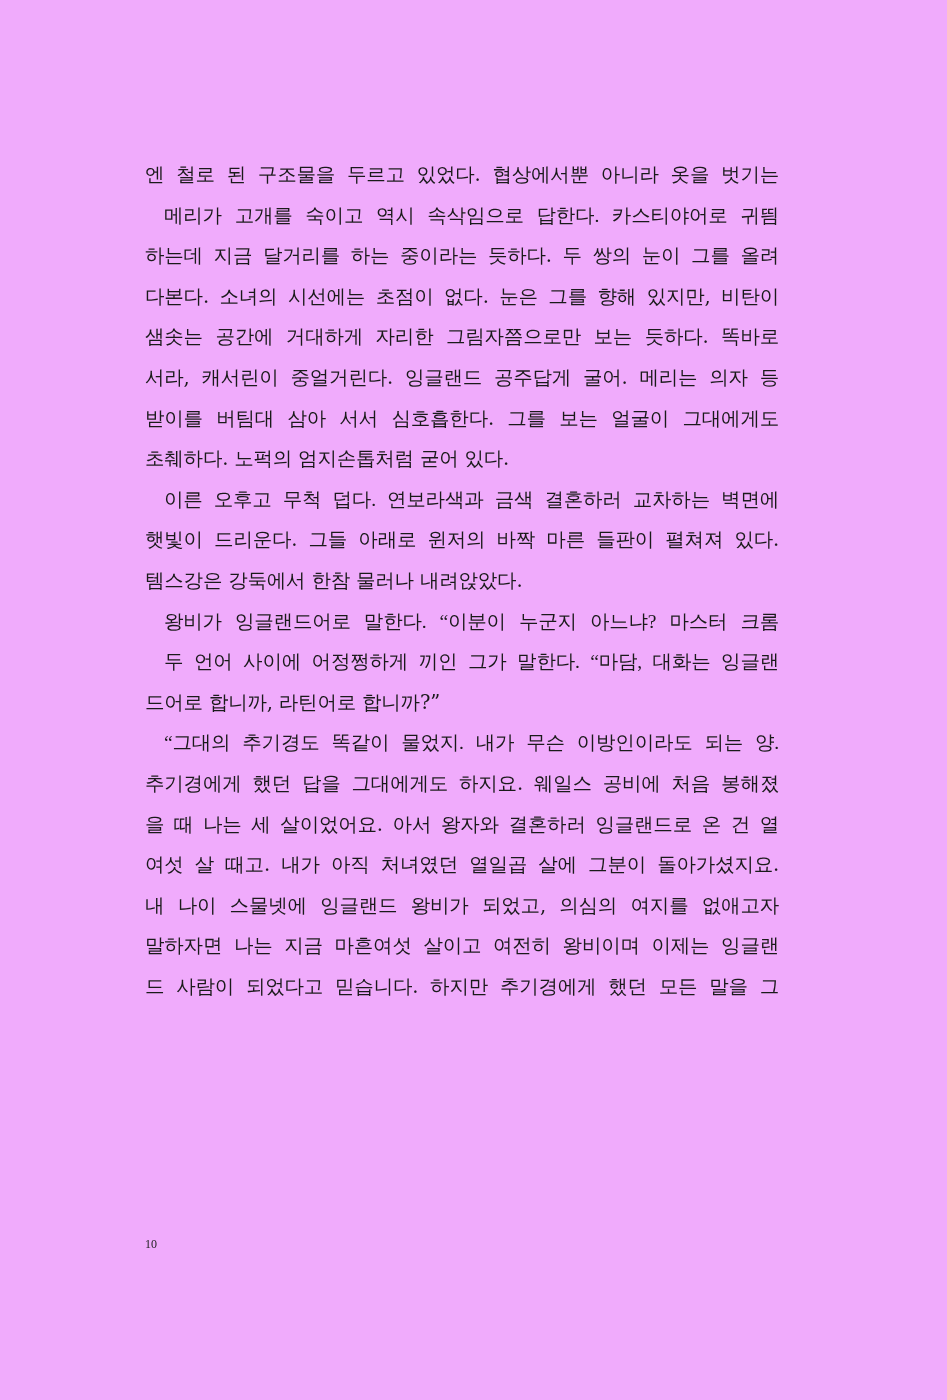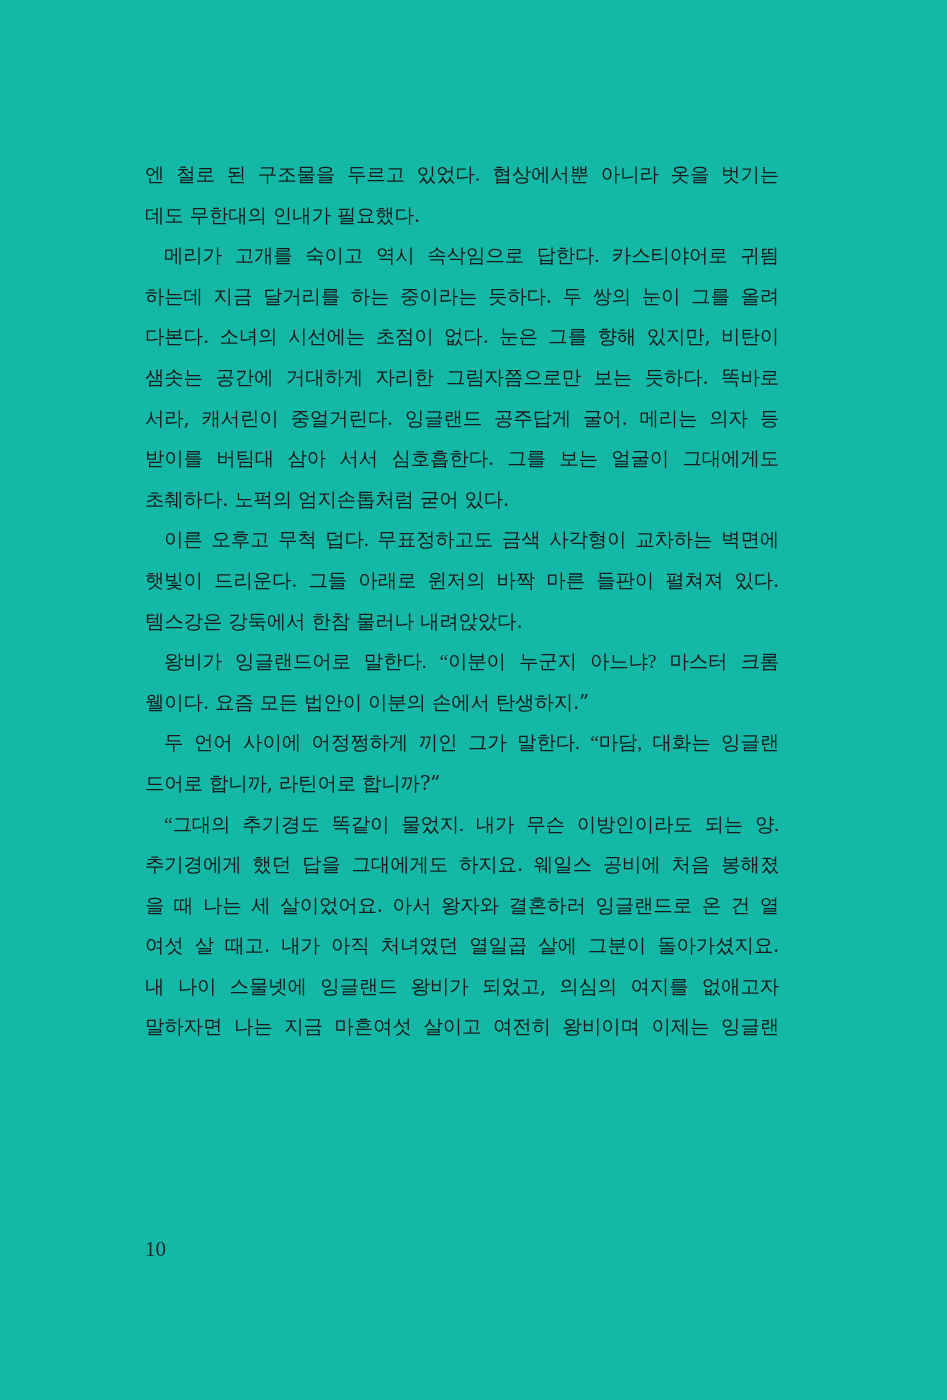--- a/index.html
+++ b/index.html
@@ -13,21 +13,21 @@
       position: relative;
       overflow: hidden;
       font-family: "DejaVu Serif", "Liberation Serif", serif;
       color: #1a1a1a;
     }
     .page {
       position: absolute;
       left: 0; top: 0;
       width: 947px;
       height: 1400px;
-      background: #14b8a6;
+      background: #f0abfc;
     }
     .body-text {
       position: absolute;
       left: 145px;
       top: 155px;
       width: 634px;
     }
     .line {
       height: 40.6px;
       line-height: 40.6px;
@@ -42,47 +42,46 @@
     }
     .line.indent {
       padding-left: 19px;
       font-family: Liberation Serif, serif;
     }
     .page-number {
       position: absolute;
       left: 145px;
       top: 1237px;
       font-family: "Liberation Serif", "DejaVu Serif", serif;
-      font-size: 21px;
+      font-size: 12px;
       color: #222;
     }
   </style>
 </head>
 <body>
 
 <div class="page">
   <div class="body-text">
     <div class="line">엔 철로 된 구조물을 두르고 있었다. 협상에서뿐 아니라 옷을 벗기는</div>
-    <div class="line last">데도 무한대의 인내가 필요했다.</div>
     <div class="line indent">메리가 고개를 숙이고 역시 속삭임으로 답한다. 카스티야어로 귀띔</div>
     <div class="line">하는데 지금 달거리를 하는 중이라는 듯하다. 두 쌍의 눈이 그를 올려</div>
     <div class="line">다본다. 소녀의 시선에는 초점이 없다. 눈은 그를 향해 있지만, 비탄이</div>
     <div class="line">샘솟는 공간에 거대하게 자리한 그림자쯤으로만 보는 듯하다. 똑바로</div>
     <div class="line">서라, 캐서린이 중얼거린다. 잉글랜드 공주답게 굴어. 메리는 의자 등</div>
     <div class="line">받이를 버팀대 삼아 서서 심호흡한다. 그를 보는 얼굴이 그대에게도</div>
     <div class="line last">초췌하다. 노퍽의 엄지손톱처럼 굳어 있다.</div>
-    <div class="line indent">이른 오후고 무척 덥다. 무표정하고도 금색 사각형이 교차하는 벽면에</div>
+    <div class="line indent">이른 오후고 무척 덥다. 연보라색과 금색 결혼하러 교차하는 벽면에</div>
     <div class="line">햇빛이 드리운다. 그들 아래로 윈저의 바짝 마른 들판이 펼쳐져 있다.</div>
     <div class="line last">템스강은 강둑에서 한참 물러나 내려앉았다.</div>
     <div class="line indent">왕비가 잉글랜드어로 말한다. “이분이 누군지 아느냐? 마스터 크롬</div>
-    <div class="line last">웰이다. 요즘 모든 법안이 이분의 손에서 탄생하지.”</div>
     <div class="line indent">두 언어 사이에 어정쩡하게 끼인 그가 말한다. “마담, 대화는 잉글랜</div>
     <div class="line last">드어로 합니까, 라틴어로 합니까?”</div>
     <div class="line indent">“그대의 추기경도 똑같이 물었지. 내가 무슨 이방인이라도 되는 양.</div>
     <div class="line">추기경에게 했던 답을 그대에게도 하지요. 웨일스 공비에 처음 봉해졌</div>
     <div class="line">을 때 나는 세 살이었어요. 아서 왕자와 결혼하러 잉글랜드로 온 건 열</div>
     <div class="line">여섯 살 때고. 내가 아직 처녀였던 열일곱 살에 그분이 돌아가셨지요.</div>
     <div class="line">내 나이 스물넷에 잉글랜드 왕비가 되었고, 의심의 여지를 없애고자</div>
     <div class="line">말하자면 나는 지금 마흔여섯 살이고 여전히 왕비이며 이제는 잉글랜</div>
+    <div class="line">드 사람이 되었다고 믿습니다. 하지만 추기경에게 했던 모든 말을 그</div>
   </div>
 
   <div class="page-number">10</div>
 </div>
 
 </body></html>

